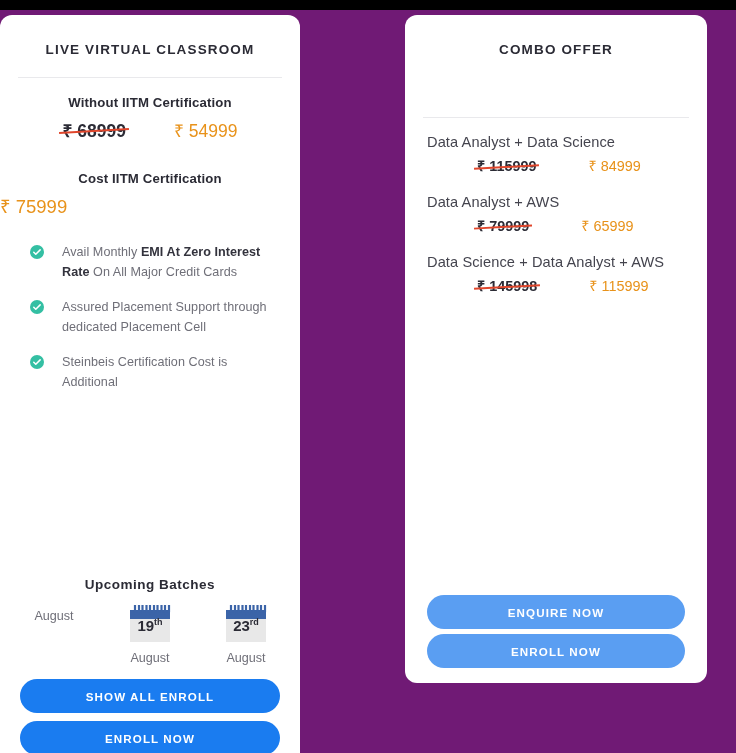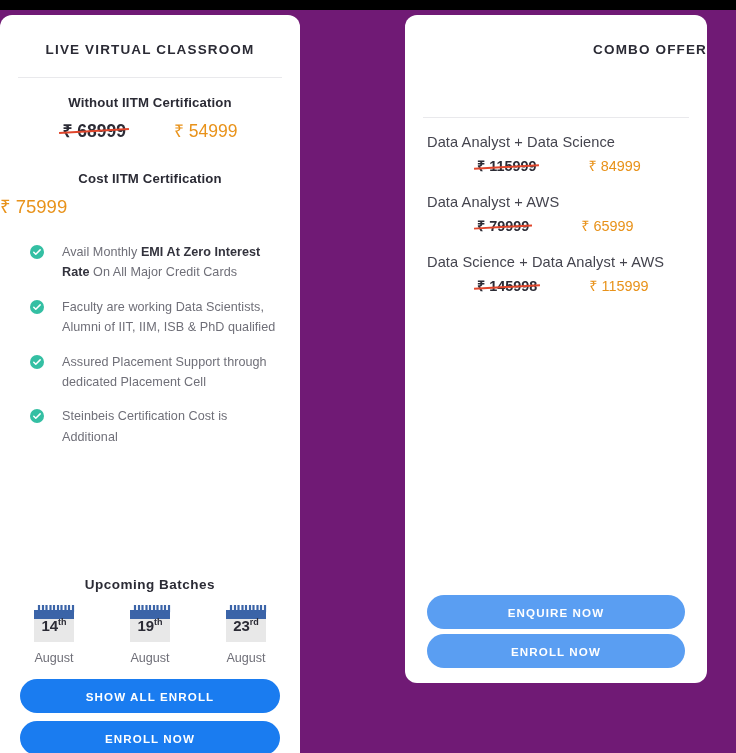--- a/index.html
+++ b/index.html
@@ -44,21 +44,21 @@
   
   .card-title {
     text-align: center;
     font-size: 13.5px;
     font-weight: bold;
     letter-spacing: 1.15px;
     color: #2b2b35;
   }
 
   #lvc-title { margin-top: 27px; }
-  #combo-title { margin-top: 27px; text-align: right; }
+  #combo-title { margin-top: 27px; }
 
   .divider {
     height: 1px;
     background: #e9e9ec;
     margin: 0 18px;
   }
 
   #lvc-divider { margin-top: 20px; }
   #combo-divider { margin-top: 60px; }
 
@@ -271,105 +271,82 @@
           <svg viewBox="0 0 16 16" width="14" height="14">
             <circle cx="8" cy="8" r="8" fill="#34bfa3"></circle>
             <path d="M4.3 8.3l2.3 2.3 5-5" stroke="#ffffff" stroke-width="1.7" fill="none" stroke-linecap="round" stroke-linejoin="round"></path>
           </svg>
         </span>
         <span class="feature-text">
           <span>Avail Monthly </span><b>EMI At Zero Interest Rate</b><span> On All Major Credit Cards</span>
         </span>
       </li>
 
+
       <li class="feature">
         <span class="check-icon">
           <svg viewBox="0 0 16 16" width="14" height="14">
             <circle cx="8" cy="8" r="8" fill="#34bfa3"></circle>
             <path d="M4.3 8.3l2.3 2.3 5-5" stroke="#ffffff" stroke-width="1.7" fill="none" stroke-linecap="round" stroke-linejoin="round"></path>
           </svg>
         </span>
-        <span class="feature-text">Faculty are working Data Scientists, Alumni of IIT, IIM, ISB &amp; PhD qualified</span>
+        <span class="feature-text">Assured Placement Support through dedicated Placement Cell</span>
       </li>
 
       <li class="feature">
         <span class="check-icon">
           <svg viewBox="0 0 16 16" width="14" height="14">
             <circle cx="8" cy="8" r="8" fill="#34bfa3"></circle>
             <path d="M4.3 8.3l2.3 2.3 5-5" stroke="#ffffff" stroke-width="1.7" fill="none" stroke-linecap="round" stroke-linejoin="round"></path>
           </svg>
         </span>
-        <span class="feature-text">Assured Placement Support through dedicated Placement Cell</span>
-      </li>
-
-      <li class="feature">
-        <span class="check-icon">
-          <svg viewBox="0 0 16 16" width="14" height="14">
-            <circle cx="8" cy="8" r="8" fill="#34bfa3"></circle>
-            <path d="M4.3 8.3l2.3 2.3 5-5" stroke="#ffffff" stroke-width="1.7" fill="none" stroke-linecap="round" stroke-linejoin="round"></path>
-          </svg>
-        </span>
         <span class="feature-text">Steinbeis Certification Cost is Additional</span>
       </li>
 
     </ul>
 
     <div id="batches-heading">Upcoming Batches</div>
 
     <div id="batches-row">
+
+      <div class="batch">
+        <div class="batch-month">August</div>
+      </div>
 
       <div class="batch">
         <div class="batch-cal">
           <svg class="cal-svg" viewBox="0 0 58 42" width="58" height="42">
             <rect x="9" y="7" width="40" height="32" fill="#e8e8e8"></rect>
             <rect x="9" y="7" width="40" height="9" fill="#3b64a8"></rect>
             <g stroke="#3b64a8" stroke-width="2.2" fill="none">
               <path d="M14 2 v7 a2 2 0 0 0 4 0 v-7"></path>
               <path d="M21.5 2 v7 a2 2 0 0 0 4 0 v-7"></path>
               <path d="M29 2 v7 a2 2 0 0 0 4 0 v-7"></path>
               <path d="M36.5 2 v7 a2 2 0 0 0 4 0 v-7"></path>
               <path d="M44 2 v7 a2 2 0 0 0 4 0 v-7"></path>
             </g>
           </svg>
-          <div class="batch-day"><span>14</span><sup>th</sup></div>
+          <div class="batch-day"><span>19</span><sup>th</sup></div>
         </div>
         <div class="batch-month">August</div>
       </div>
 
       <div class="batch">
         <div class="batch-cal">
           <svg class="cal-svg" viewBox="0 0 58 42" width="58" height="42">
             <rect x="9" y="7" width="40" height="32" fill="#e8e8e8"></rect>
             <rect x="9" y="7" width="40" height="9" fill="#3b64a8"></rect>
             <g stroke="#3b64a8" stroke-width="2.2" fill="none">
               <path d="M14 2 v7 a2 2 0 0 0 4 0 v-7"></path>
               <path d="M21.5 2 v7 a2 2 0 0 0 4 0 v-7"></path>
               <path d="M29 2 v7 a2 2 0 0 0 4 0 v-7"></path>
               <path d="M36.5 2 v7 a2 2 0 0 0 4 0 v-7"></path>
               <path d="M44 2 v7 a2 2 0 0 0 4 0 v-7"></path>
             </g>
           </svg>
-          <div class="batch-day"><span>19</span><sup>th</sup></div>
-        </div>
-        <div class="batch-month">August</div>
-      </div>
-
-      <div class="batch">
-        <div class="batch-cal">
-          <svg class="cal-svg" viewBox="0 0 58 42" width="58" height="42">
-            <rect x="9" y="7" width="40" height="32" fill="#e8e8e8"></rect>
-            <rect x="9" y="7" width="40" height="9" fill="#3b64a8"></rect>
-            <g stroke="#3b64a8" stroke-width="2.2" fill="none">
-              <path d="M14 2 v7 a2 2 0 0 0 4 0 v-7"></path>
-              <path d="M21.5 2 v7 a2 2 0 0 0 4 0 v-7"></path>
-              <path d="M29 2 v7 a2 2 0 0 0 4 0 v-7"></path>
-              <path d="M36.5 2 v7 a2 2 0 0 0 4 0 v-7"></path>
-              <path d="M44 2 v7 a2 2 0 0 0 4 0 v-7"></path>
-            </g>
-          </svg>
           <div class="batch-day"><span>23</span><sup>rd</sup></div>
         </div>
         <div class="batch-month">August</div>
       </div>
 
     </div>
 
     <button class="btn btn-lvc" id="btn-show-all-batches">SHOW ALL ENROLL</button>
 
     <button class="btn btn-lvc" id="btn-enroll-lvc">ENROLL NOW</button>

